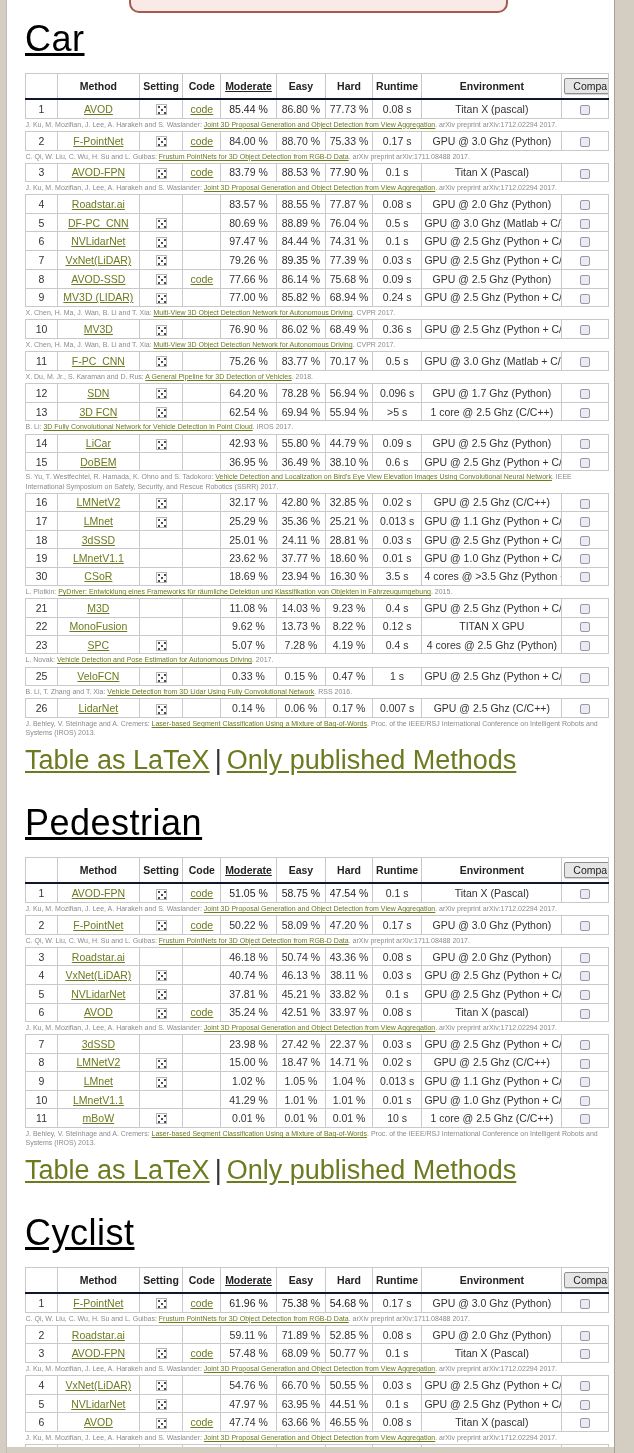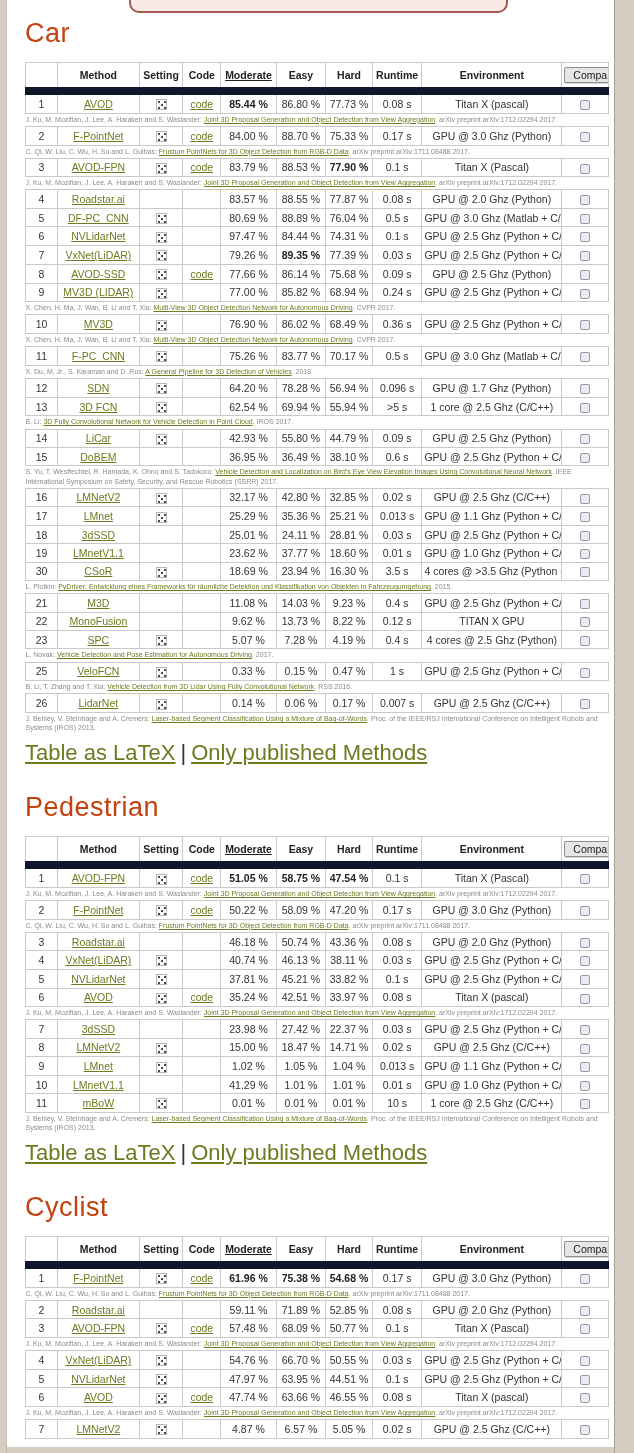--- a/index.html
+++ b/index.html
@@ -12,45 +12,45 @@
   body{
     width:634px;height:1453px;position:relative;background:#fff;
     font-family:"Liberation Sans", sans-serif;color:#333;overflow:hidden;
   }
   .edge-left{position:absolute;left:0;top:0;width:7px;height:100%;background:var(--edge);border-right:1px solid #c3bbb0;z-index:6;}
   .edge-right{position:absolute;right:0;top:0;width:20px;height:100%;background:var(--edge);border-left:1px solid #a9a095;z-index:6;}
   .edge-bottom{position:absolute;left:0;bottom:0;width:100%;height:6px;background:var(--edge);z-index:5;}
   .alert-box{position:absolute;left:129px;top:-30px;width:379px;height:43px;background:#f9eae8;border:2px solid #a35a50;border-radius:10px;z-index:4;}
   .content{position:absolute;left:8px;top:0;width:605px;height:100%;padding:0 4px 0 17px;background:#fff;z-index:1;}
   h1.sec-title{
-    font-size:27px;font-weight:400;color:#c2410c;
+    font-size:36px;font-weight:400;color:#000000;text-decoration:underline;
     margin:18px 0 13px 0;letter-spacing:.5px;
   }
   table.bench{width:100%;border-collapse:collapse;table-layout:fixed;font-size:10.5px;color:#333;}
   table.bench th, table.bench td{
     border:1px solid #c9c9c9;padding:2.5px 2px;text-align:center;
     overflow:hidden;white-space:nowrap;vertical-align:middle;
   }
-  table.bench thead th{font-weight:700;border-bottom:8px solid #0f172a;padding:4px 2px;color:#222;}
+  table.bench thead th{font-weight:700;border-bottom:2px solid #0f172a;padding:4px 2px;color:#222;}
   th.mod{color:var(--modred);text-decoration:underline;}
   a.mlink, a.codelink{color:var(--accent);text-decoration:underline;cursor:pointer;}
-  td.val.b{font-weight:700;color:#222;}
+  td.val.b{font-weight:400;color:#222;}
   tr.cite td{
     border:none;text-align:left;font-size:7px;color:#8b8b8b;
     padding:1px 0 2px 0;white-space:normal;line-height:1.3;
   }
   tr.cite a{color:var(--accent);text-decoration:underline;cursor:pointer;}
   .cb{display:inline-block;width:10px;height:10px;border:1px solid #9898a8;border-radius:2px;background:#eaeaf2;vertical-align:middle;cursor:pointer;}
   .cmp-btn{display:inline-block;border:1px solid #8f8f8f;background:#e6e6e6;padding:1px 8px;font-weight:400;color:#222;border-radius:2px;box-shadow:0 1px 1px rgba(0,0,0,.18);cursor:pointer;}
   .seticon{display:inline-block;width:11px;height:11px;border:1px solid #b5b5b5;background:#fdfdfd;position:relative;vertical-align:middle;}
   .seticon::before{
     content:"";position:absolute;left:1px;top:1px;width:2px;height:2px;background:#4a4a4a;
     box-shadow:6px 0 0 #4a4a4a,3px 3px 0 #4a4a4a,0 6px 0 #4a4a4a,6px 6px 0 #4a4a4a;
   }
-  p.tbl-links{margin:6px 0 26px 0;font-size:22px;}
+  p.tbl-links{margin:6px 0 26px 0;font-size:27px;}
   p.tbl-links a{color:var(--accent);text-decoration:underline;cursor:pointer;}
   p.tbl-links .sep{color:#333;margin:0 5px;}
 </style>
 </head>
 <body>
 
 <div class="edge-left"></div>
 <div class="edge-right"></div>
 <div class="edge-bottom"></div>
 <div class="alert-box"></div>

